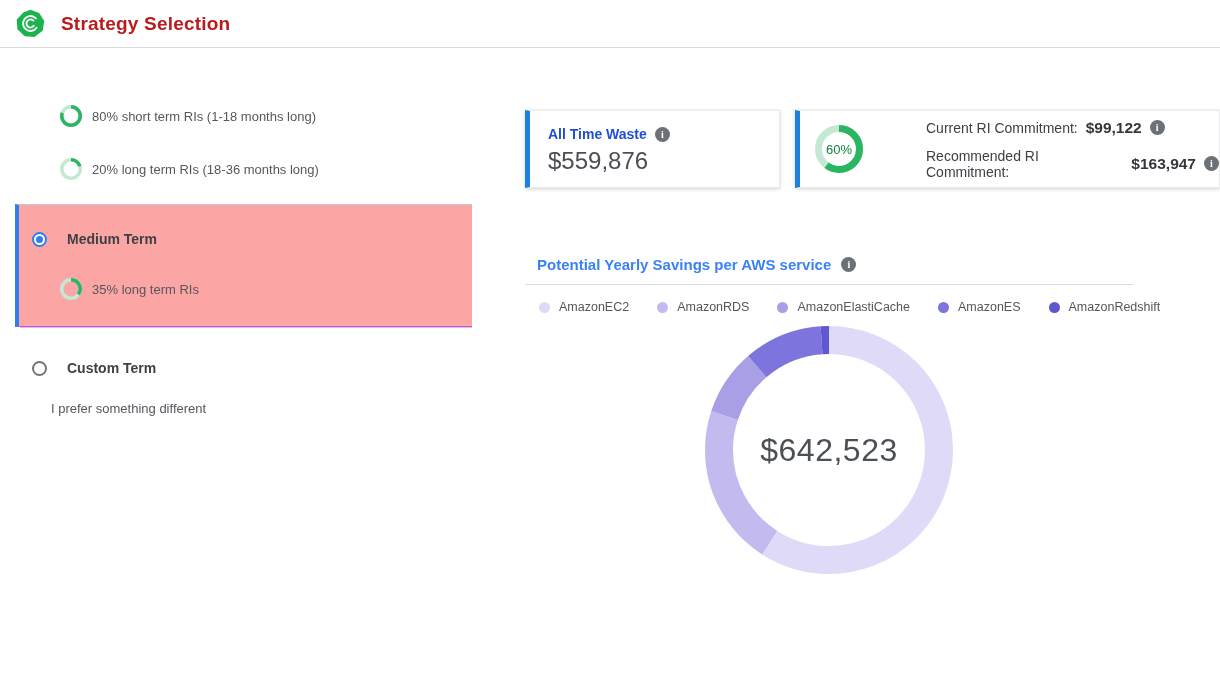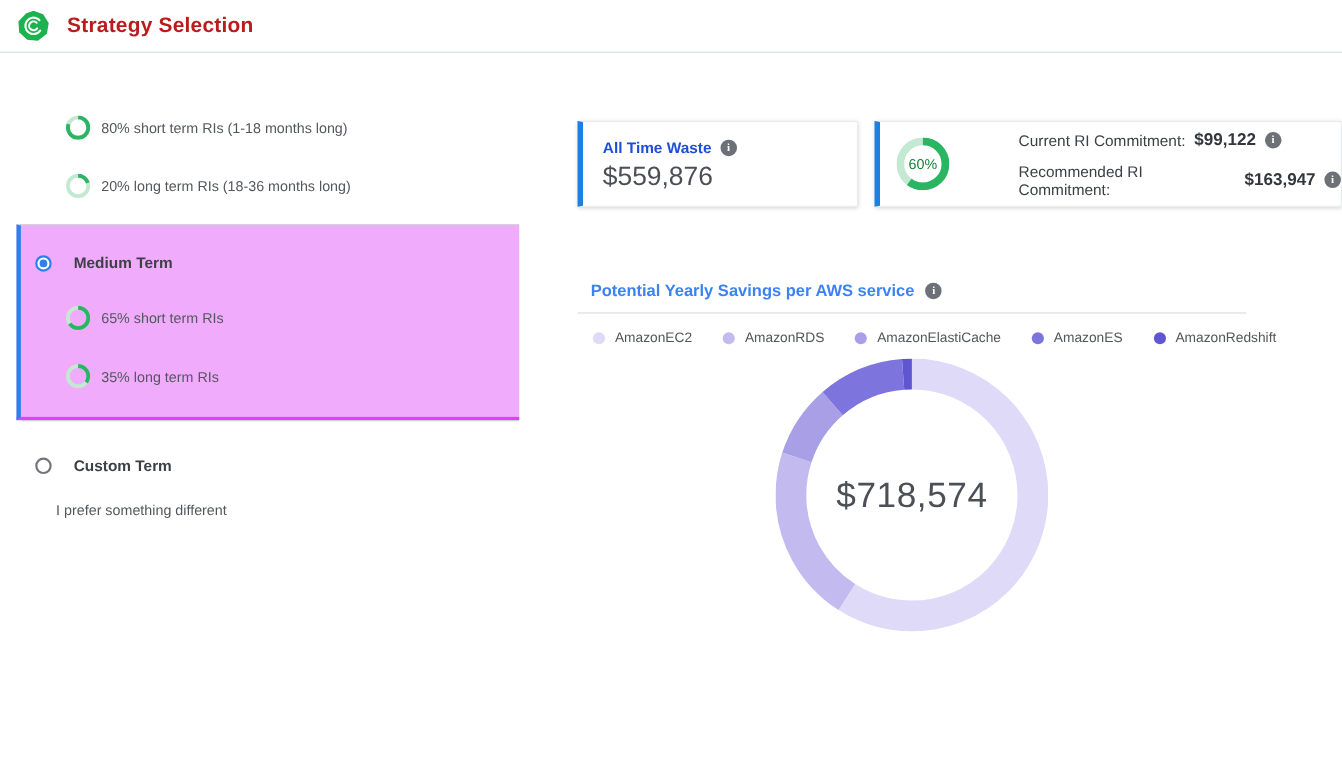--- a/index.html
+++ b/index.html
@@ -21,22 +21,22 @@
   .option-group { padding:26px 0 24px 0; }
   .radio-row { display:flex; align-items:center; gap:20px; padding-left:32px; cursor:pointer; }
   .radio { width:15px; height:15px; border:2px solid #71767c; border-radius:50%;
     background:#fff; flex:0 0 15px; position:relative; }
   .radio.selected { border-color:#2e80f0; }
   .radio.selected::before { content:""; position:absolute; inset:2px;
     background:#2e80f0; border-radius:50%; }
   .option-label { font-size:14px; font-weight:700; color:#3d4145; }
   .sub-row { display:flex; align-items:center; gap:10px; padding-left:40px; margin-top:31px;margin-left:20px; }
   .sub-label { font-size:13px; color:#54585d; }
-  .selected-panel { margin-left:15px; background:#f0abfc;
-    border-top:1px solid #c8ccd0; border-bottom:3px solid #d946ef;
+  .selected-panel { margin-left:15px; background:#fca5a5;
+    border-top:1px solid #c8ccd0; border-bottom:1px solid #d946ef;
     border-left:4px solid #2e80f0; padding:26px 0 26px 0; }
   .selected-panel .radio-row { padding-left:13px; }
   .selected-panel .sub-row { padding-left:21px; }
   .sidebar-divider { border:0; border-top:1px solid #c8ccd0; margin-left:20px; }
   .custom-note { font-size:13px; color:#54585d; padding-left:51px; margin-top:25px; }
 
   
   .info-icon { width:15px; height:15px; border-radius:50%; background:#6c7177;
     color:#fff; font-size:10px; font-weight:700; font-family:"Liberation Serif", serif;
     display:inline-flex; align-items:center; justify-content:center; cursor:pointer; flex:0 0 15px; }
@@ -105,27 +105,20 @@
     </section>
 
     <section class="option-group selected-panel">
       <div class="radio-row">
         <span class="radio selected"></span>
         <span class="option-label">Medium Term</span>
       </div>
       <div class="sub-row">
         <svg width="22" height="22">
             <circle cx="11" cy="11" r="9.25" fill="none" stroke="#c3e9d2" stroke-width="3.5" transform="rotate(-90 11 11)"></circle>
-            <circle cx="11" cy="11" r="9.25" fill="none" stroke="#2ab563" stroke-width="3.5" stroke-dasharray="37.777651659417266 58.119464091411174" stroke-dashoffset="0" transform="rotate(-90 11 11)"></circle>
-          </svg>
-        <span class="sub-label">65% short term RIs</span>
-      </div>
-      <div class="sub-row">
-        <svg width="22" height="22">
-            <circle cx="11" cy="11" r="9.25" fill="none" stroke="#c3e9d2" stroke-width="3.5" transform="rotate(-90 11 11)"></circle>
             <circle cx="11" cy="11" r="9.25" fill="none" stroke="#2ab563" stroke-width="3.5" stroke-dasharray="20.341812431993908 58.119464091411174" stroke-dashoffset="0" transform="rotate(-90 11 11)"></circle>
           </svg>
         <span class="sub-label">35% long term RIs</span>
       </div>
     </section>
 
 
     <hr class="sidebar-divider">
 
     <section class="option-group" style="padding-top:32px">
@@ -202,17 +195,17 @@
       </div>
 
       <div class="donut-wrap">
         <svg width="248" height="248">
             <circle cx="124" cy="124" r="110" fill="none" stroke="#dedaf7" stroke-width="28" stroke-dasharray="407.77872643595515 691.1503837897545" stroke-dashoffset="0" transform="rotate(-90 124 124)"></circle>
             <circle cx="124" cy="124" r="110" fill="none" stroke="#c3bbef" stroke-width="28" stroke-dasharray="145.14158059584844 691.1503837897545" stroke-dashoffset="-407.77872643595515" transform="rotate(-90 124 124)"></circle>
             <circle cx="124" cy="124" r="110" fill="none" stroke="#a89fe7" stroke-width="28" stroke-dasharray="59.438933005918884 691.1503837897545" stroke-dashoffset="-552.9203070318035" transform="rotate(-90 124 124)"></circle>
             <circle cx="124" cy="124" r="110" fill="none" stroke="#7e74dd" stroke-width="28" stroke-dasharray="70.49733914655496 691.1503837897545" stroke-dashoffset="-612.3592400377224" transform="rotate(-90 124 124)"></circle>
             <circle cx="124" cy="124" r="110" fill="none" stroke="#6156d2" stroke-width="28" stroke-dasharray="8.293804605477055 691.1503837897545" stroke-dashoffset="-682.8565791842774" transform="rotate(-90 124 124)"></circle>
           </svg>
-        <div class="donut-center">$718,574</div>
+        <div class="donut-center">$642,523</div>
       </div>
     </div>
   </main>
 </div>
 
 </body></html>

